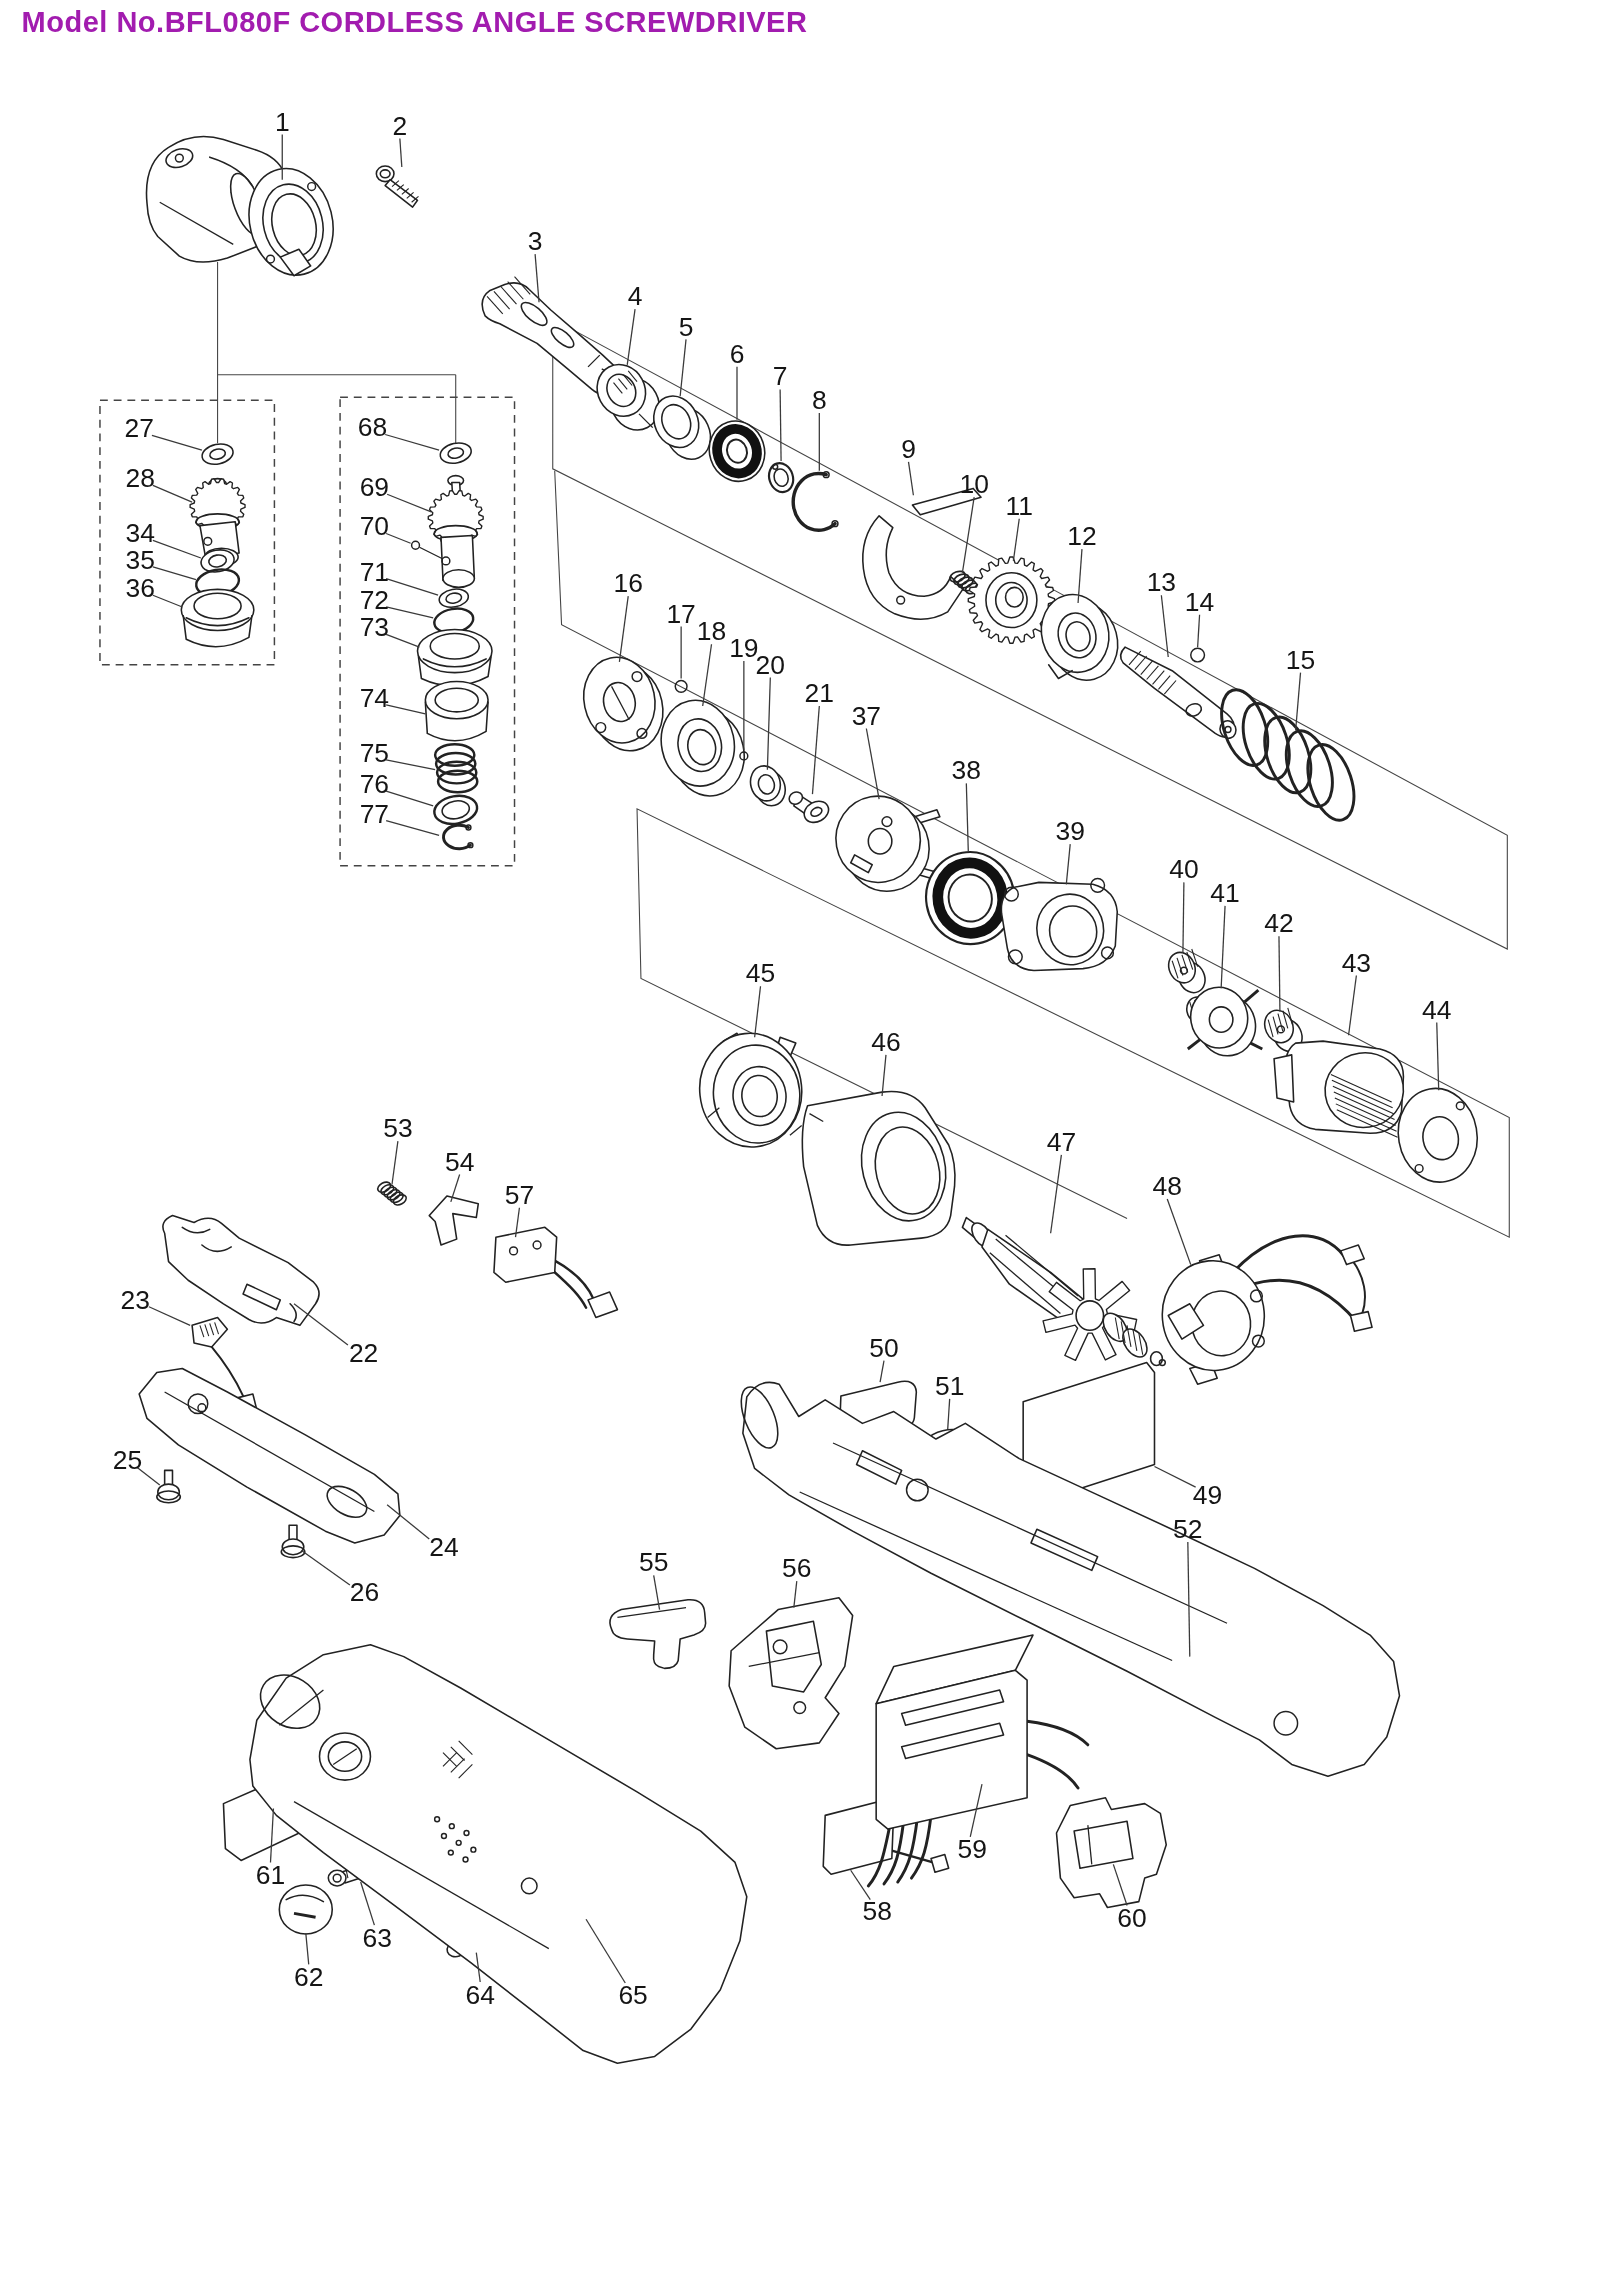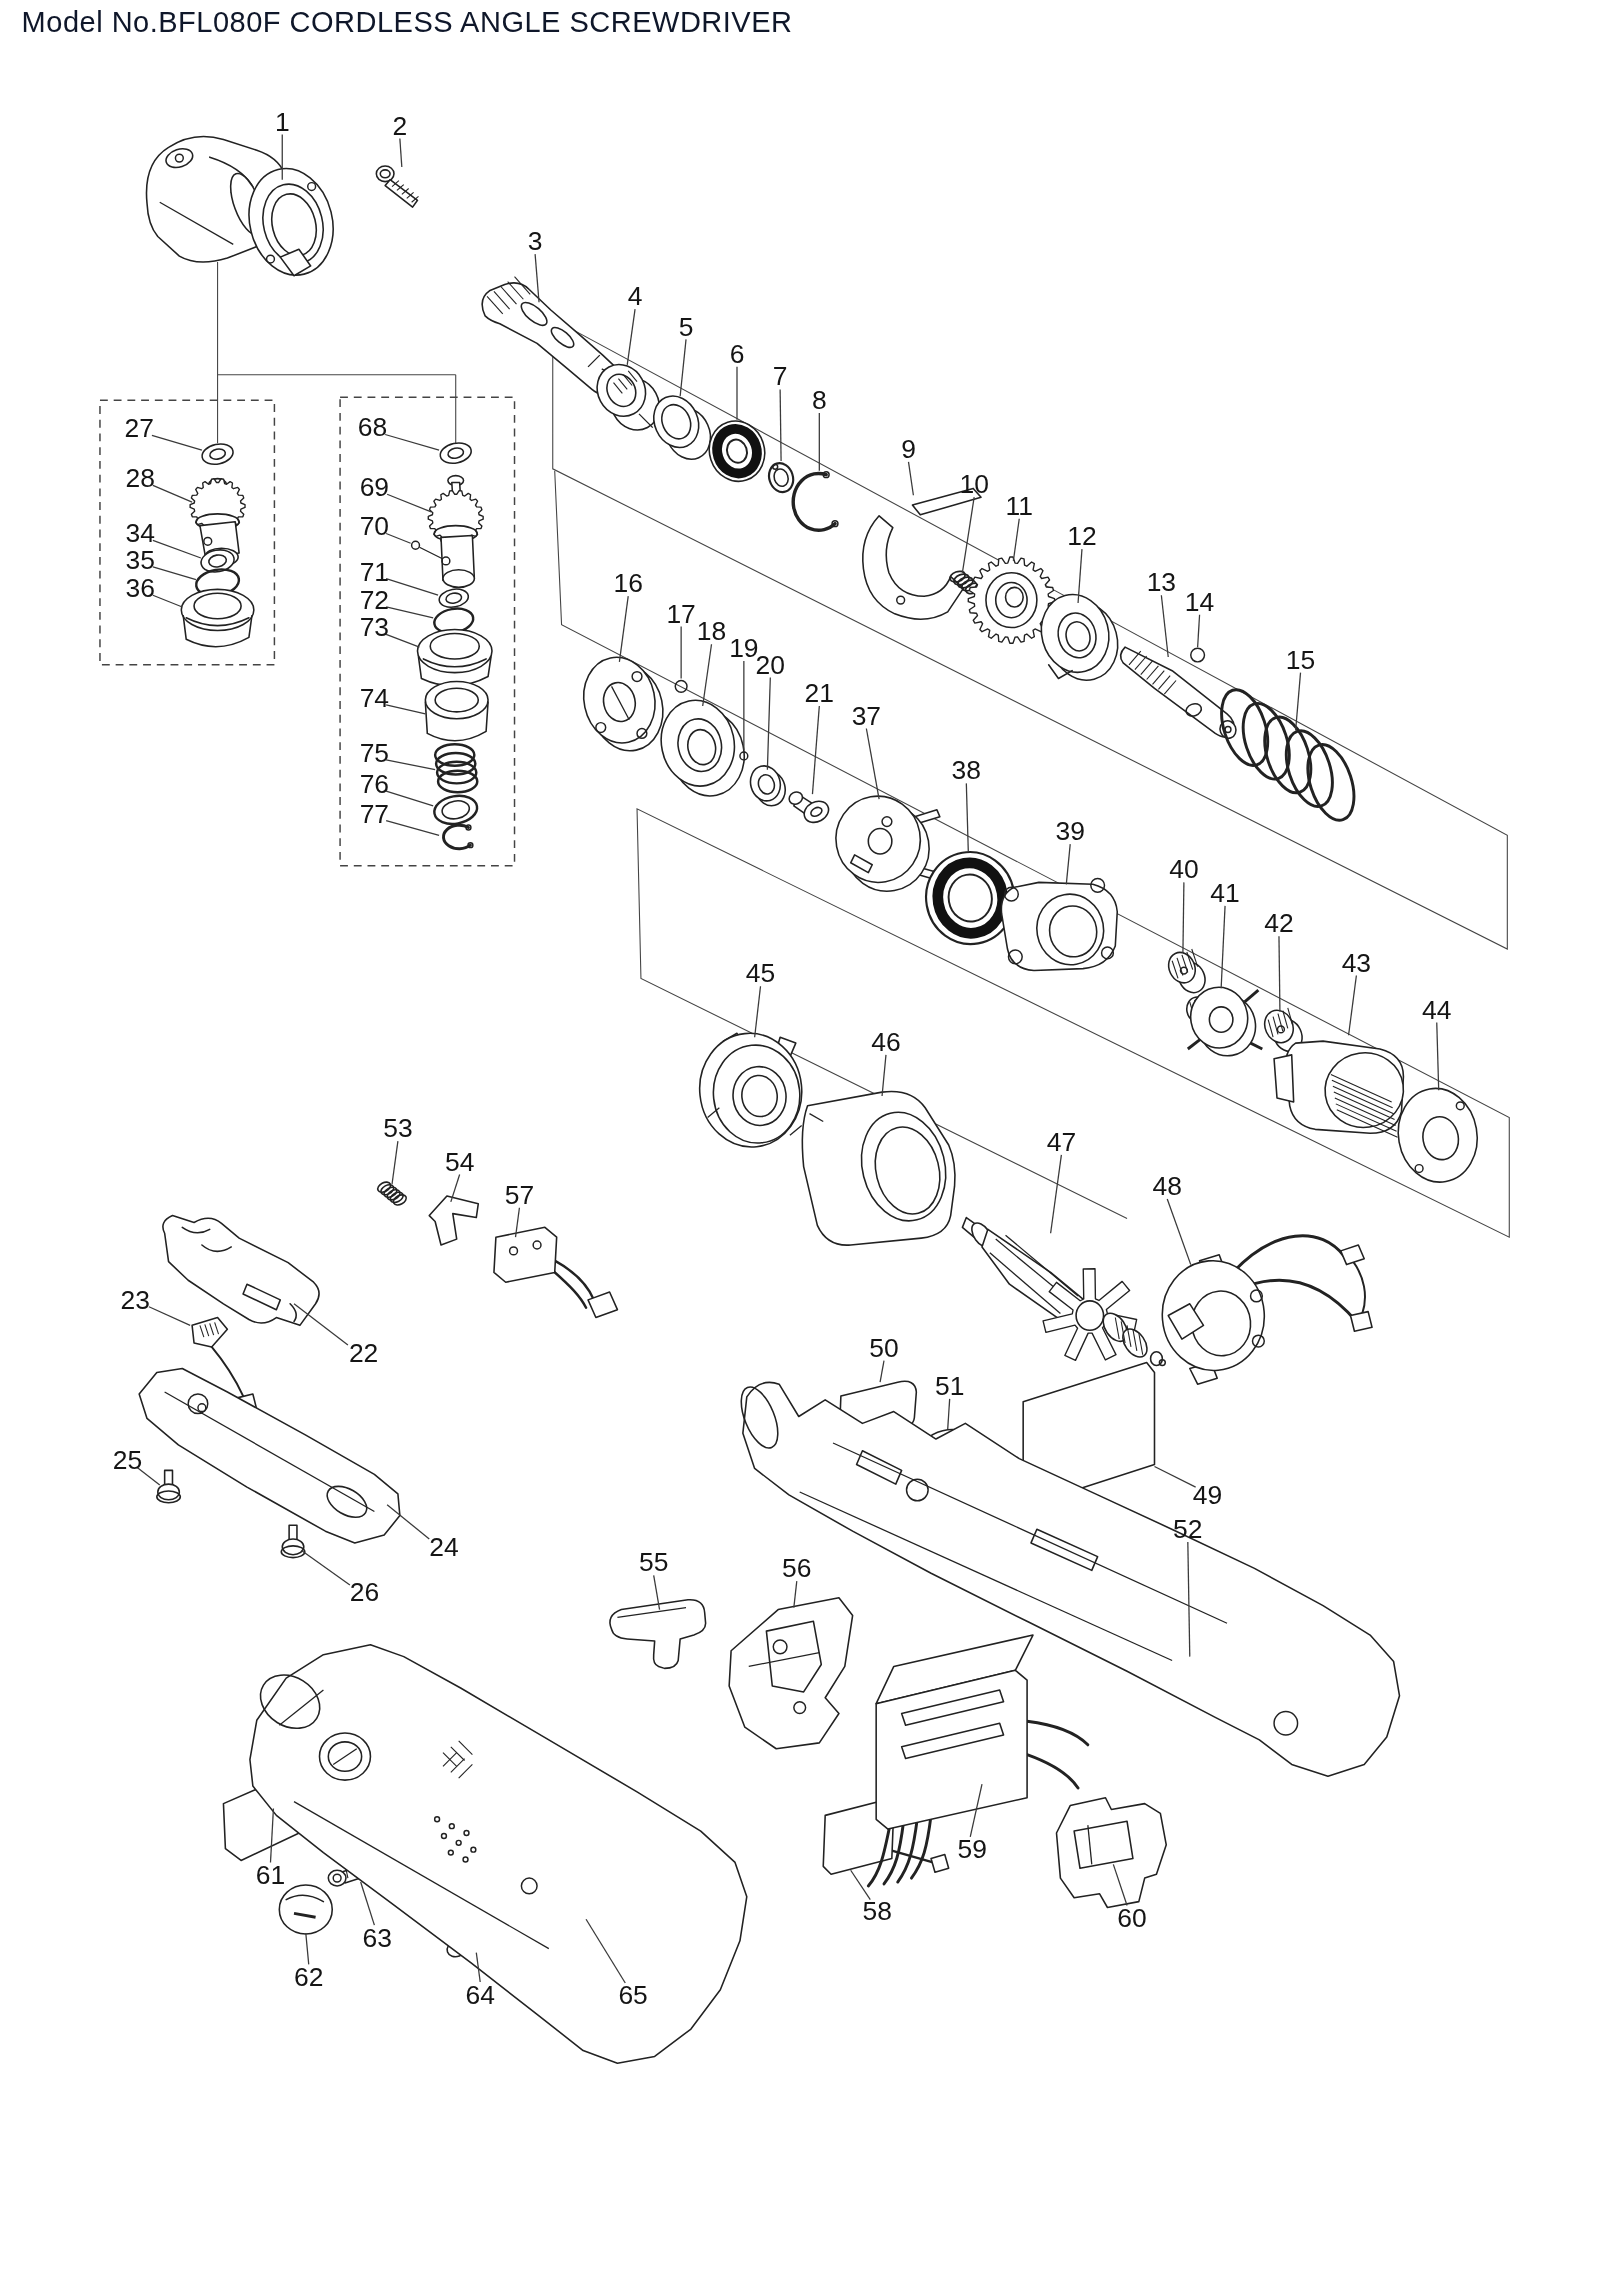--- a/index.html
+++ b/index.html
@@ -1,17 +1,17 @@
 <!DOCTYPE html>
 <html><head>
 <meta charset="utf-8">
 <style>
   html,body{margin:0;padding:0;background:#fff;font-family:"Liberation Sans",sans-serif;}
   #stage{position:relative;width:1621px;height:2293px;background:#fff;overflow:hidden;}
-  #page-title{position:absolute;left:21.6px;top:5.9px;font-size:29px;font-weight:400;color:#0f172a;
+  #page-title{position:absolute;left:21.6px;top:5.9px;font-size:29px;font-weight:700;color:#a21caf;
     letter-spacing:0.5px;margin:0;font-family:"Liberation Sans",sans-serif;}
   svg{position:absolute;left:0;top:0;}
   text.plbl{font-family:"Liberation Sans",sans-serif;font-size:27px;font-weight:500;fill:#151515;}
 </style>
 </head>
 <body>
 
 <div id="stage">
   <h1 id="page-title">Model No.BFL080F CORDLESS ANGLE SCREWDRIVER</h1>
   <svg id="diagram" width="1621" height="2293" viewBox="0 0 1654 2339" xmlns="http://www.w3.org/2000/svg">

